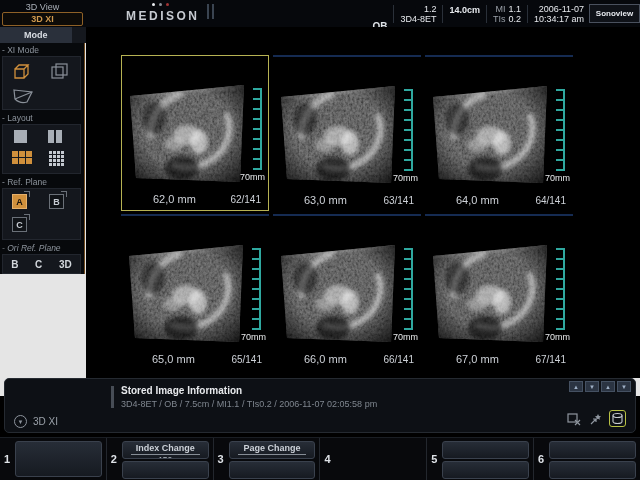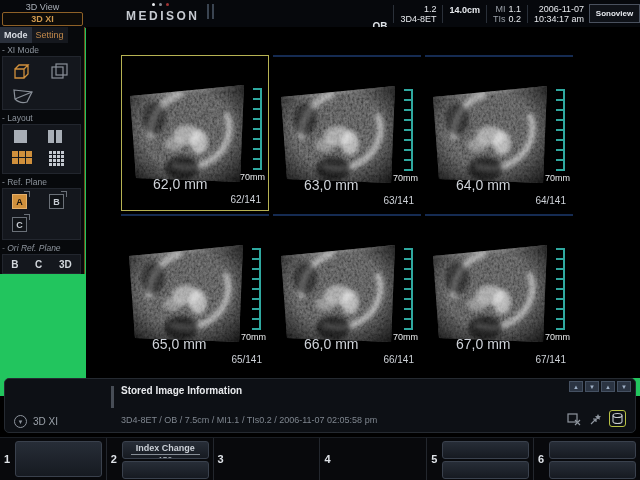--- a/index.html
+++ b/index.html
@@ -1,17 +1,17 @@
 <!DOCTYPE html>
 <html><head>
 <meta charset="utf-8">
 <style>
   html,body{margin:0;padding:0;background:#000;}
   body{width:640px;height:480px;overflow:hidden;font-family:"Liberation Sans",sans-serif;}
-  #screen{position:relative;width:640px;height:396px;background:#22c55e;}
+  #screen{position:relative;width:640px;height:396px;background:#e5e5e5;}
 
   
   .topbar{position:absolute;left:0;top:0;width:640px;height:27px;background:#06080c;border-bottom:1px solid #14181e;}
   .view-title{position:absolute;left:0;top:2px;width:85px;text-align:center;font-size:9px;color:#a9afb8;}
   .mode-chip{position:absolute;left:2px;top:12px;width:81px;height:14px;background:#0d0b08;border:1px solid #8f6127;border-radius:2px;color:#d09a4f;font-size:9px;font-weight:bold;text-align:center;line-height:12px;box-sizing:border-box;cursor:default;}
   .logo{position:absolute;left:112px;top:9px;color:#c6cad1;font-size:12px;font-weight:bold;letter-spacing:2.5px;padding-left:14px;}
   .logo-dots{position:absolute;left:152px;top:3px;display:flex;gap:4px;}
   .logo-dots i{width:3px;height:3px;border-radius:50%;display:block;}
   .dot-w{background:#eceff2;} .dot-g{background:#8b9097;} .dot-r{background:#a23434;}
   .dbl-bars{position:absolute;left:207px;top:4px;display:flex;gap:3px;}
@@ -22,21 +22,21 @@
   .tv{font-size:9px;color:#e7eaee;font-weight:normal;}
   .tl{font-size:9px;color:#9aa0a8;}
   .tline{display:flex;gap:3px;line-height:10px;}
   .ob{font-size:10px;color:#dfe3e8;font-weight:bold;margin-top:25px;}
   .depthv{font-size:9px;color:#e7eaee;font-weight:bold;margin-bottom:8px;}
   .sonoview{width:51px;height:19px;margin-left:5px;background:#0f1218;border:1px solid #4a515e;color:#e8ebf0;font-weight:bold;font-size:8px;line-height:17px;text-align:center;box-sizing:border-box;}
 
   
   .sidebar{position:absolute;left:0;top:27px;width:85px;height:247px;border-right:1px solid #6f4a1d;box-sizing:border-box;background:#07090c;}
   .tabs{position:absolute;top:0;left:0;width:100%;height:16px;display:flex;}
-  .tab{font-size:9px;padding:3px 4px 0;color:#c2894a;background:#15181e;height:16px;box-sizing:border-box;}
+  .tab{font-size:9px;padding:3px 24px 0;color:#c2894a;background:#15181e;height:16px;box-sizing:border-box;}
   .tab.active{background:#2a303b;color:#d9dde3;font-weight:bold;}
   .sec-label{position:absolute;left:2px;font-size:8.5px;color:#8d949d;}
   .sec-label::before{content:"- ";}
   .panel{position:absolute;left:2px;width:79px;background:#14171d;border:1px solid #22262e;box-sizing:border-box;}
   .xi-label{top:18px;} .xi-panel{top:29px;height:54px;}
   .layout-label{top:86px;} .layout-panel{top:97px;height:50px;}
   .ref-label{top:150px;} .ref-panel{top:161px;height:52px;}
   .ori-label{top:216px;font-style:italic;} .ori-panel{top:227px;height:20px;display:flex;align-items:center;justify-content:space-around;}
   .sicon{position:absolute;}
   .lay1{width:13px;height:13px;background:#a8aeb6;}
@@ -52,28 +52,28 @@
   .ori-opt{font-size:10px;font-weight:bold;color:#d2d6db;}
 
   
   .viewer{position:absolute;left:86px;top:27px;width:554px;height:351px;background:#000;}
   .cell{position:absolute;width:148px;height:156px;box-sizing:border-box;}
   .cell.sel{border:1px solid #b6b253;}
   .cell.unsel{border-top:2px solid #152b52;}
   .us{position:absolute;left:2px;top:24px;width:124px;height:108px;}
   .ruler{position:absolute;left:131px;top:32px;width:7px;height:82px;border-right:2px solid #2fa89f;background:repeating-linear-gradient(to bottom,#2fa89f 0 2px,transparent 2px 10px);}
   .ruler-label{position:absolute;right:3px;top:116px;font-size:9px;color:#e8eaec;}
-  .lab-depth{position:absolute;left:7px;bottom:18px;font-size:14px;color:#ced2d8;padding-left:24px;}
+  .lab-depth{position:absolute;left:7px;bottom:5px;font-size:11px;color:#ced2d8;padding-left:24px;}
   .lab-idx{position:absolute;right:7px;bottom:5px;font-size:10px;color:#ced2d8;}
 
   
   .info{position:absolute;left:4px;top:378px;width:632px;height:55px;background:#0d1015;border:1px solid #252a31;border-radius:5px;box-sizing:border-box;padding-left:15px;}
   .info-bar{position:absolute;left:106px;top:7px;width:3px;height:22px;background:#474d56;}
   .info-title{position:absolute;left:116px;top:6px;font-size:10px;font-weight:bold;color:#e8eaed;}
-  .info-details{position:absolute;left:116px;top:20px;font-size:9px;color:#7f868f;margin-top:16px;}
+  .info-details{position:absolute;left:116px;top:20px;font-size:9px;color:#7f868f;}
   .nav-arrows{position:absolute;right:4px;top:2px;display:flex;gap:2px;}
   .nav-btn{width:14px;height:11px;background:#2b3442;border:1px solid #455162;color:#9fb0c6;font-size:6px;line-height:10px;text-align:center;padding:0;box-sizing:border-box;}
   .status{position:absolute;left:9px;top:36px;display:flex;align-items:center;gap:6px;color:#9aa1a9;font-size:10px;}
   .status-circle{width:11px;height:11px;border:1px solid #8d949d;border-radius:50%;display:flex;align-items:center;justify-content:center;font-size:6px;color:#8d949d;line-height:1;}
   .info-icons{position:absolute;right:9px;top:31px;display:flex;gap:5px;align-items:center;}
   .iicon{width:17px;height:17px;display:flex;align-items:center;justify-content:center;}
   .iicon.hl{border:1px solid #b9c245;border-radius:3px;box-sizing:border-box;}
 
   
   .fkeys{position:absolute;left:0;top:437px;width:640px;height:43px;background:#08090c;display:flex;border-top:1px solid #1a1e24;box-sizing:border-box;}
@@ -477,20 +477,26 @@
         <span class="fk-stack">
           <span class="fk-btn">
             <span class="fk-title">Index Change</span>
             <span class="fk-val">152</span>
           </span>
           <span class="fk-btn"></span>
         </span>
       </div>
       <div class="fk-group">
         <span class="fk-num">3</span>
+        <span class="fk-stack">
+          <span class="fk-btn">
+            <span class="fk-title">Page Change</span>
+          </span>
+          <span class="fk-btn"></span>
+        </span>
       </div>
       <div class="fk-group">
         <span class="fk-num">4</span>
       </div>
       <div class="fk-group">
         <span class="fk-num">5</span>
         <span class="fk-stack">
           <span class="fk-btn"></span>
           <span class="fk-btn"></span>
         </span>

